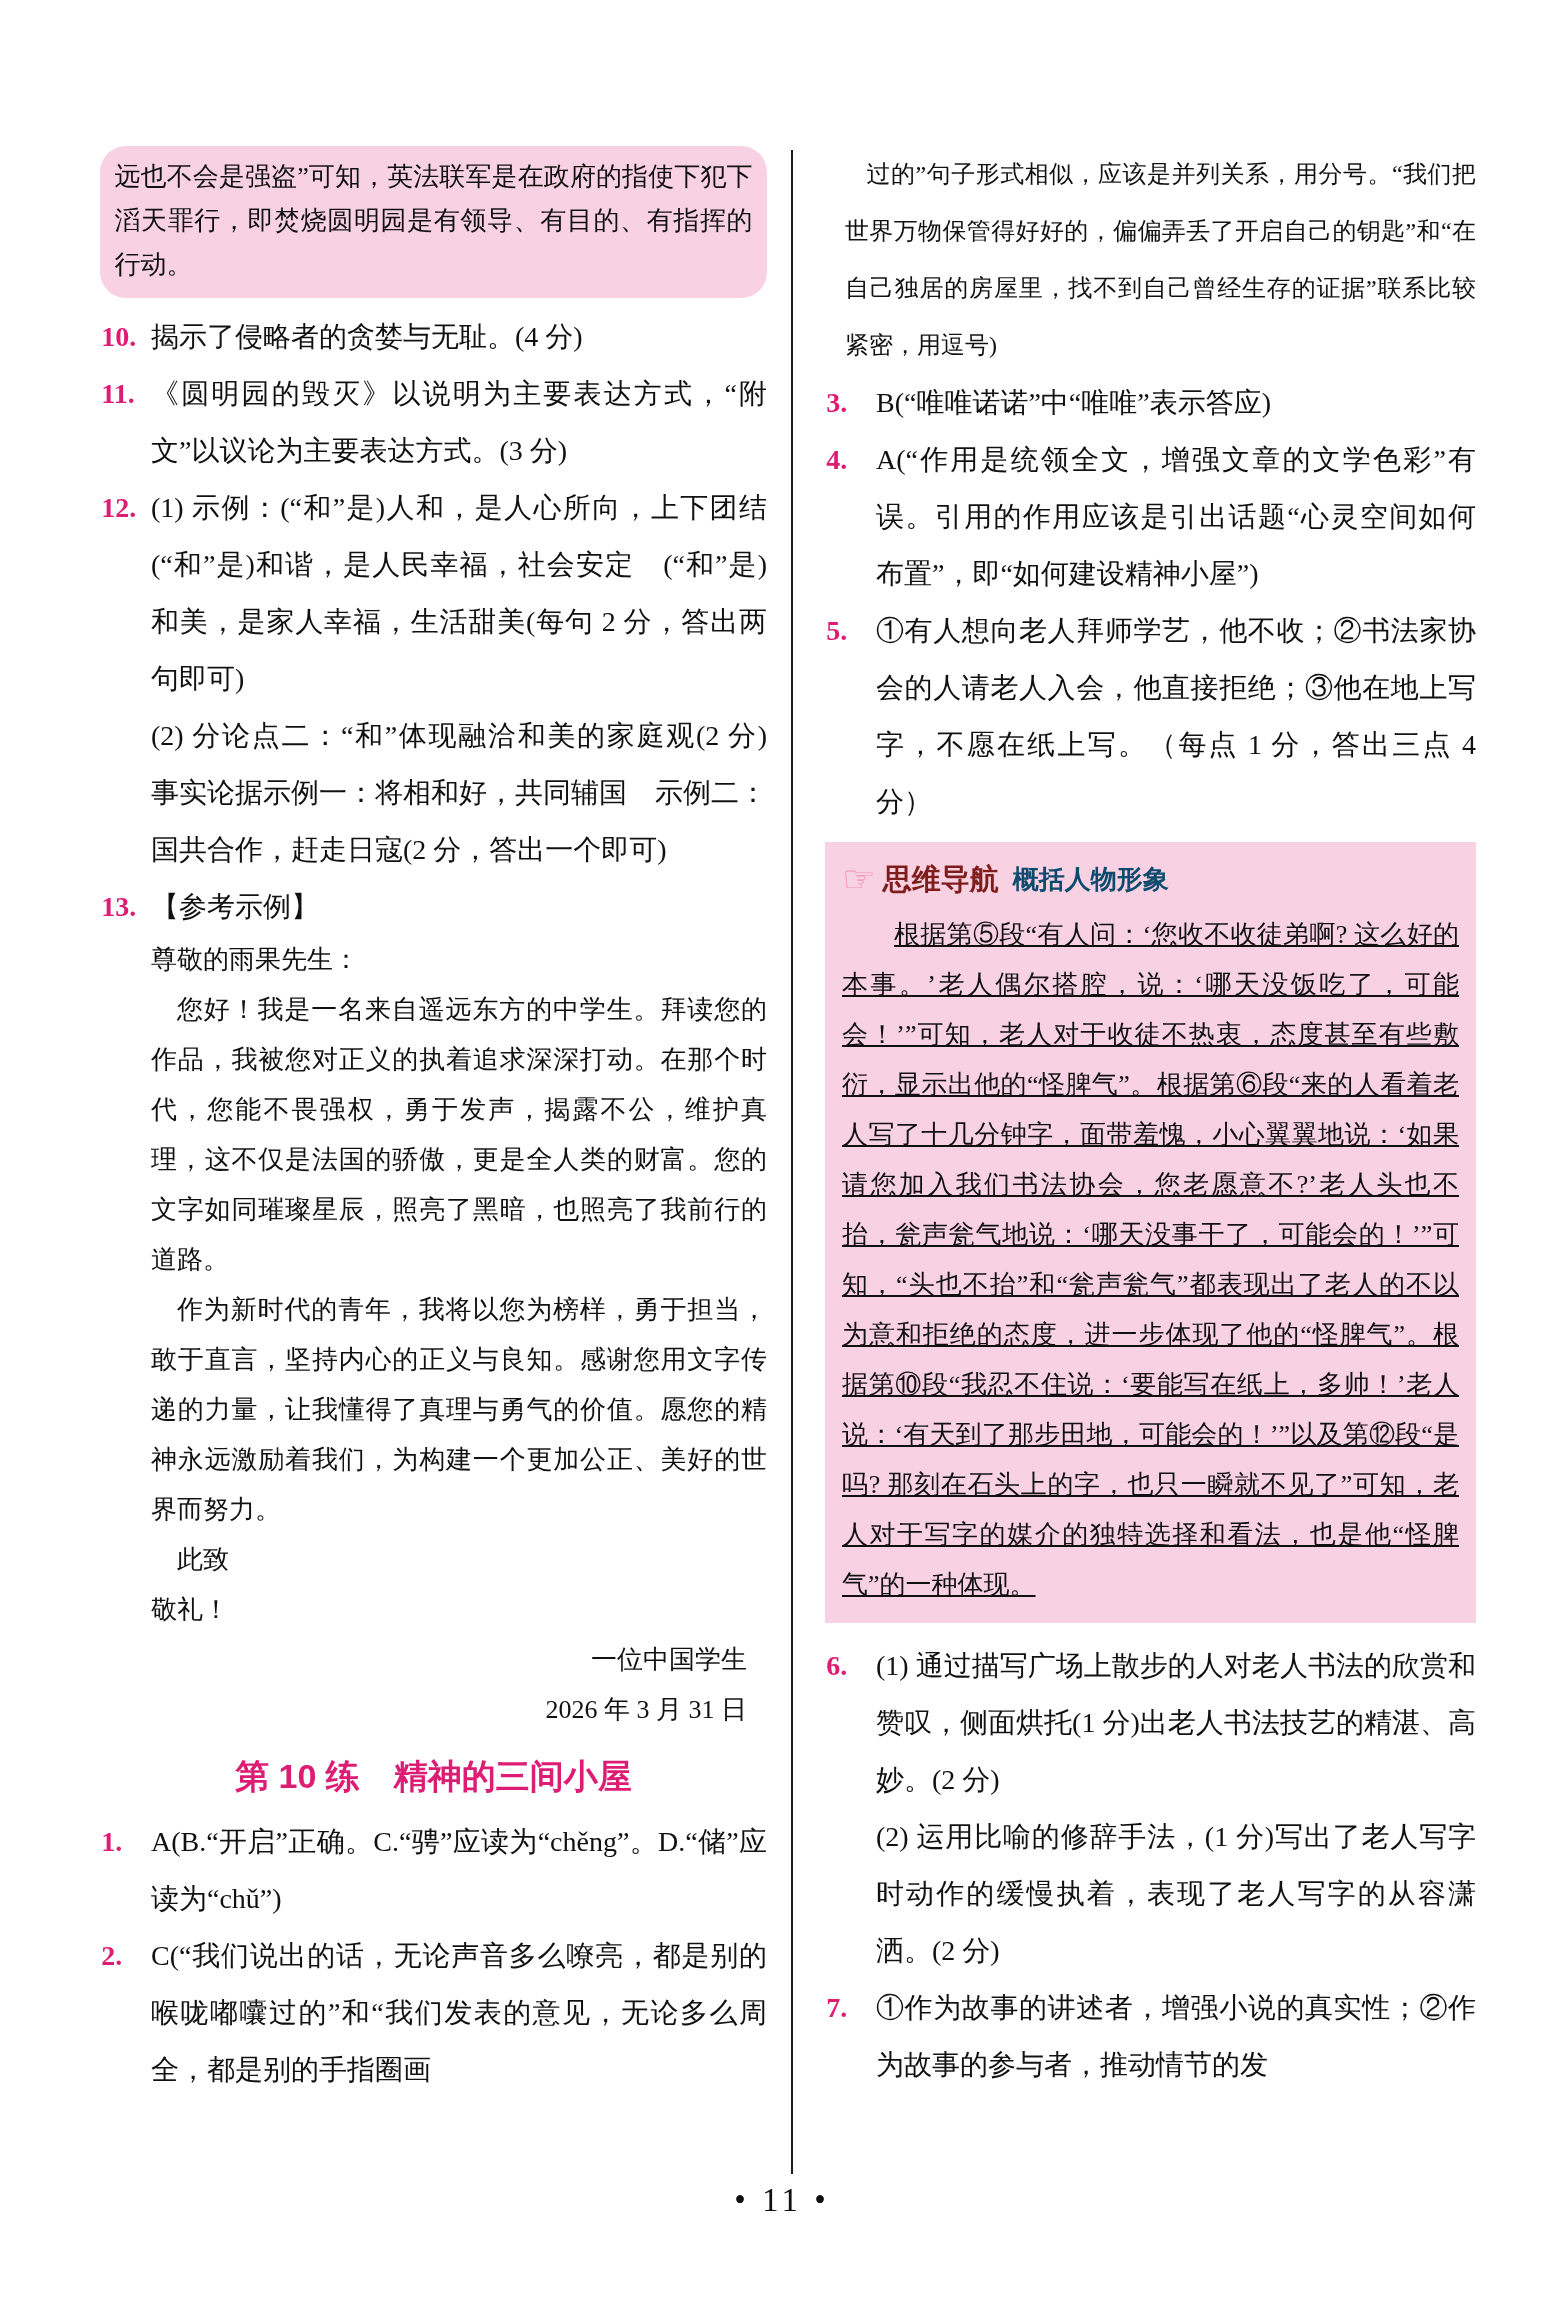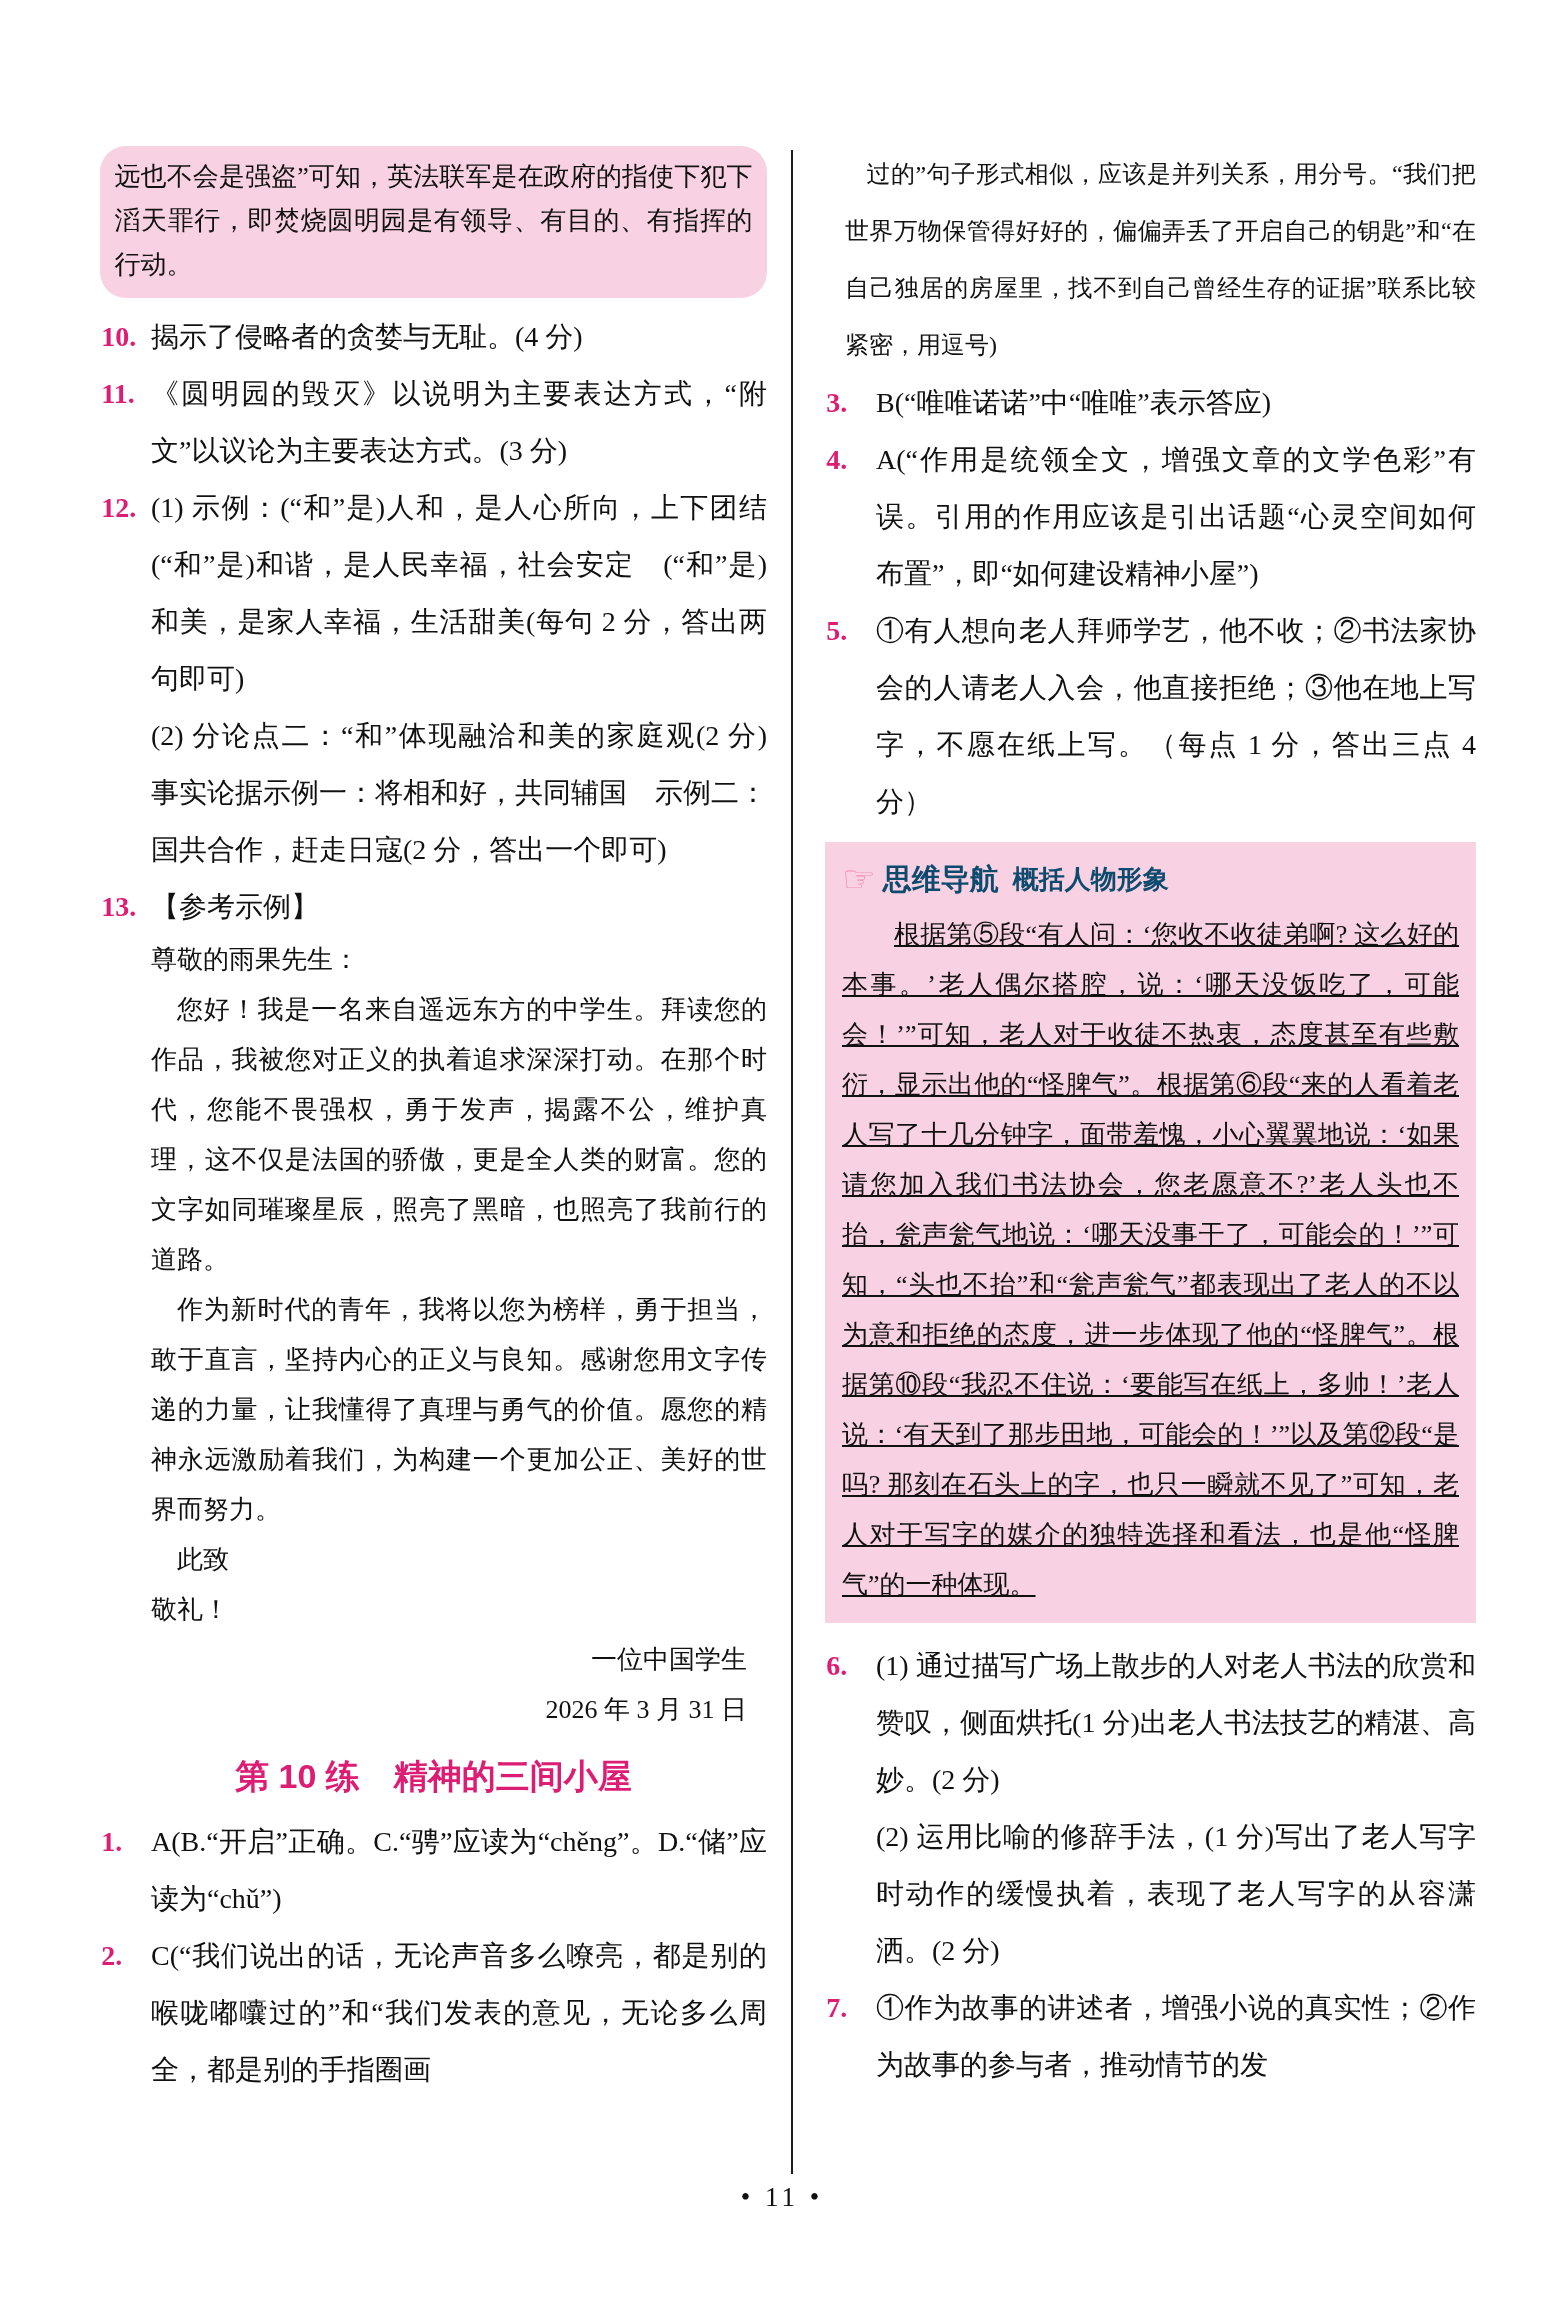--- a/index.html
+++ b/index.html
@@ -67,36 +67,36 @@
     display:flex; align-items:center;
     line-height:53px; white-space:nowrap;
   }
   .hand-icon {
     color:#f090b8; font-size:38px;
     font-family:"DejaVu Sans",sans-serif;
     margin-right:6.6px; line-height:1;
   }
   .guide-title {
     font-family:"Liberation Sans","DejaVu Sans",sans-serif;
-    font-weight:bold; font-size:29px; color:#0c4a6e;
+    font-weight:bold; font-size:29px; color:#7f1d1d;
   }
   .guide-subtitle {
     font-family:"Liberation Sans","DejaVu Sans",sans-serif;
     font-weight:bold; font-size:26px; color:#0c4a6e;
     margin-left:14px;
   }
   .guide-body {
     font-size:26px; line-height:50px;
     text-align:justify; text-indent:2em;
     margin-top:4px;
     text-decoration:underline;
   }
   .footer {
     position:absolute; left:0; top:2182px; width:1564px;
-    text-align:center; font-size:27px; color:#111;
+    text-align:center; font-size:33px; color:#111;
     letter-spacing:4px;
   }
 </style>
 </head>
 <body>
 
 <div class="page">
 
   <div class="divider"></div>
 

